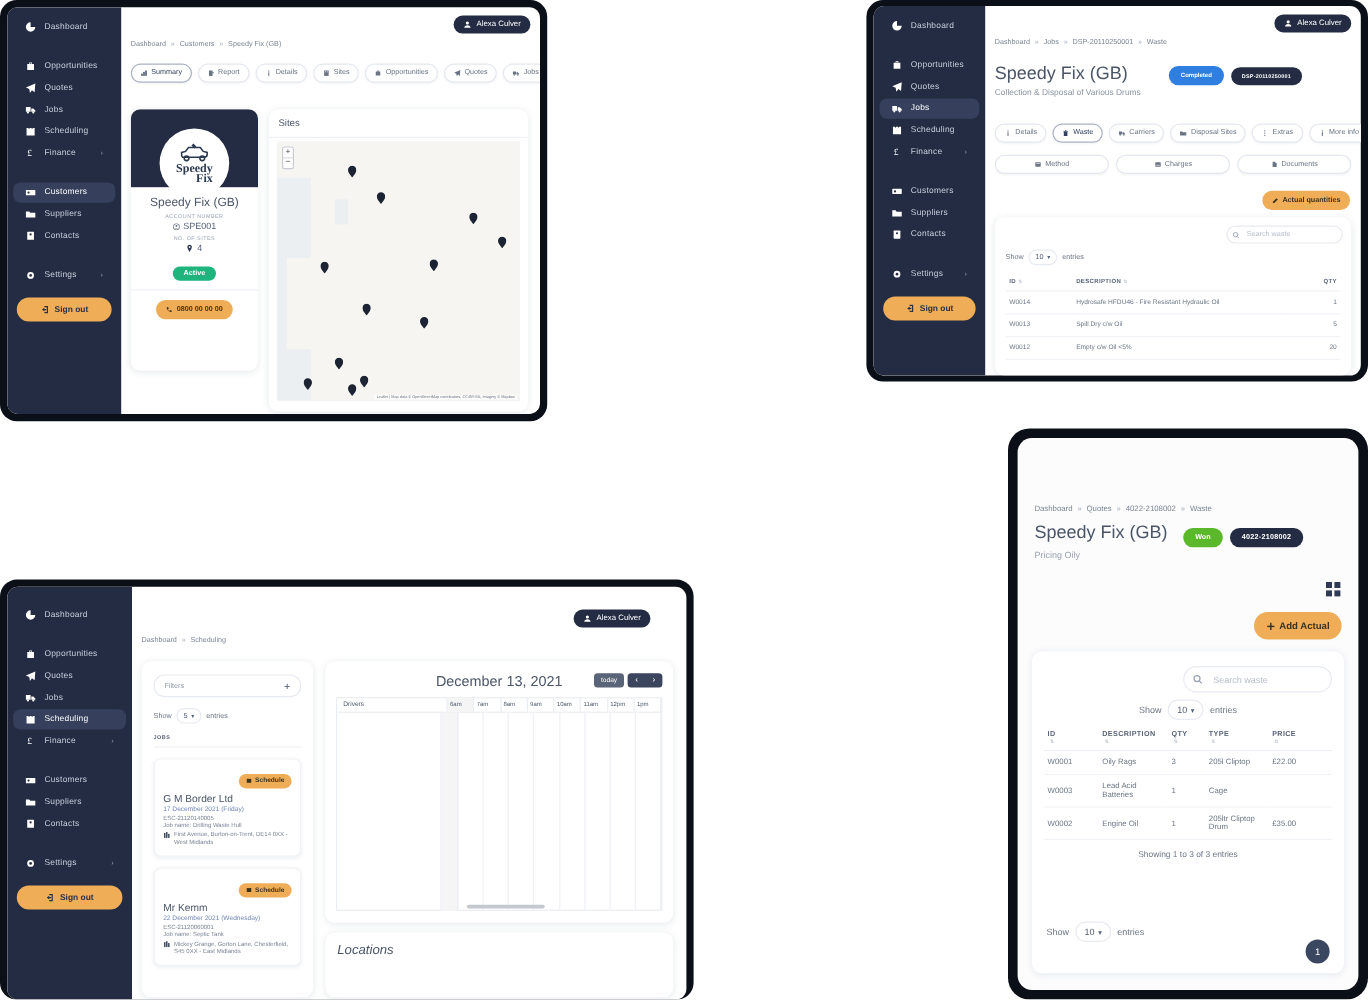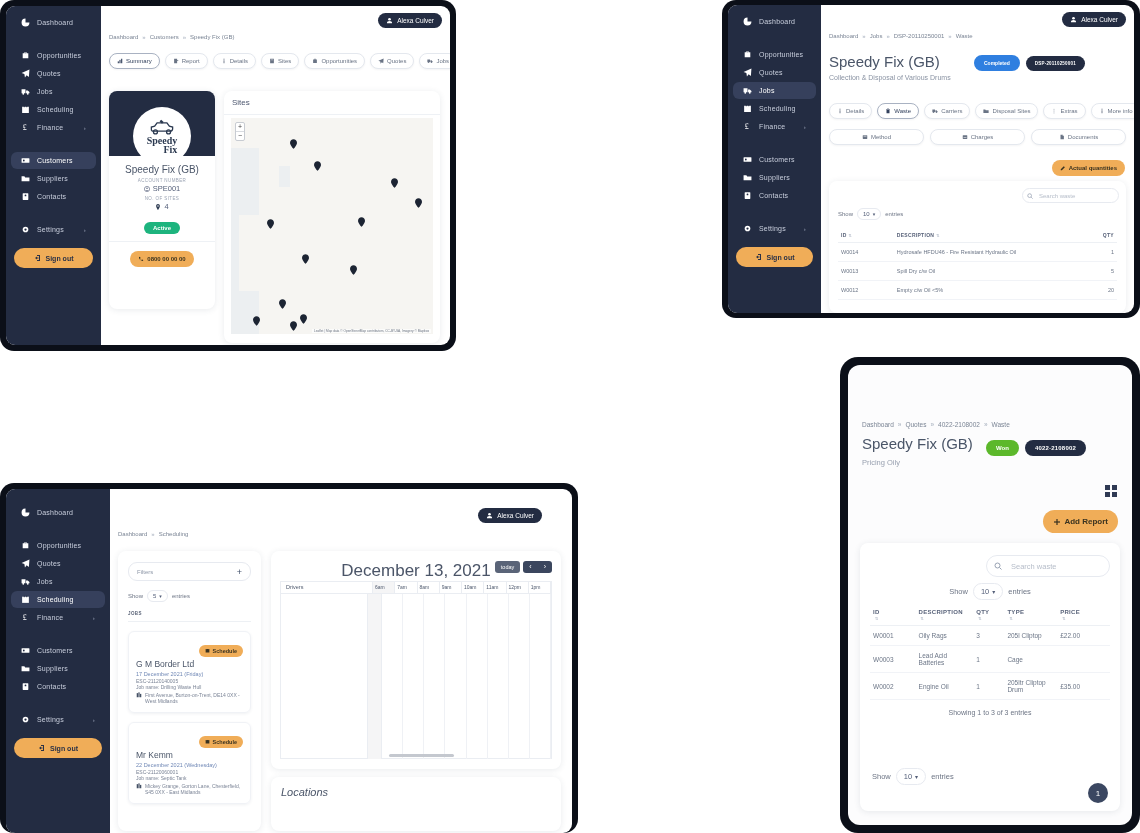--- a/index.html
+++ b/index.html
@@ -784,21 +784,21 @@
                 <rect x="6.5" y="1" width="3" height="13"></rect>
                 <rect x="11" y="5" width="3" height="9"></rect>
               </svg>
               <span>Mickey Grange, Gorton Lane, Chesterfield, S45 0XX - East Midlands</span>
             </div>
           </div>
         </div>
     </div>
 
     <div class="card" style="position:absolute;left:265px;top:62px;width:290px;height:218px;overflow:hidden;">
-      <div style="position:absolute;left:0;right:0;top:10px;text-align:center;font-size:17px;color:#4b5568;">December 13, 2021</div>
+      <div style="position:absolute;left:0;right:0;top:10px;text-align:center;font-size:12px;color:#4b5568;">December 13, 2021</div>
       <div style="position:absolute;right:9px;top:10px;display:flex;gap:3px;">
         <span style="background:#5a6478;color:#fff;font-size:5.5px;border-radius:3px;padding:3px 6px;">today</span>
         <span style="display:flex;background:#3b465e;border-radius:3px;overflow:hidden;">
           <span style="color:#fff;font-size:7px;padding:2px 6px;">‹</span>
           <span style="color:#fff;font-size:7px;padding:2px 6px;">›</span>
         </span>
       </div>
       <div style="position:absolute;left:9px;right:9px;top:30px;bottom:10px;border:1px solid #eaedf2;">
         <div style="display:flex;border-bottom:1px solid #eaedf2;height:11px;align-items:center;">
           <div style="width:86px;font-size:5.5px;color:#4f5a6e;padding-left:5px;border-right:1px solid #eaedf2;line-height:11px;">Drivers</div>
@@ -864,21 +864,21 @@
       <span style="background:#2f3a54;"></span>
         <span style="background:#2f3a54;"></span>
     </div>
 
     <div style="position:absolute;right:14px;top:145px;">
       <span class="btn-orange" style="font-size:8px;padding:7px 10px;border-radius:12px;">
         <svg viewBox="0 0 16 16" style="width:8px;height:8px;">
             <rect x="6.8" y="2" width="2.4" height="12"></rect>
             <rect x="2" y="6.8" width="12" height="2.4"></rect>
           </svg>
-        <span>Add Report</span>
+        <span>Add Actual</span>
       </span>
     </div>
 
     <div class="card" style="position:absolute;left:12px;top:178px;width:260px;height:268px;overflow:hidden;">
       <div class="searchbox" style="position:absolute;right:10px;top:12px;width:122px;height:20px;border-radius:11px;">
         <span class="mag" style="width:22px;">
             <svg viewBox="0 0 16 16" style="width:8px;height:8px;">
               <circle cx="7" cy="7" r="5"></circle>
               <path d="M11 11l4 4"></path>
             </svg>

